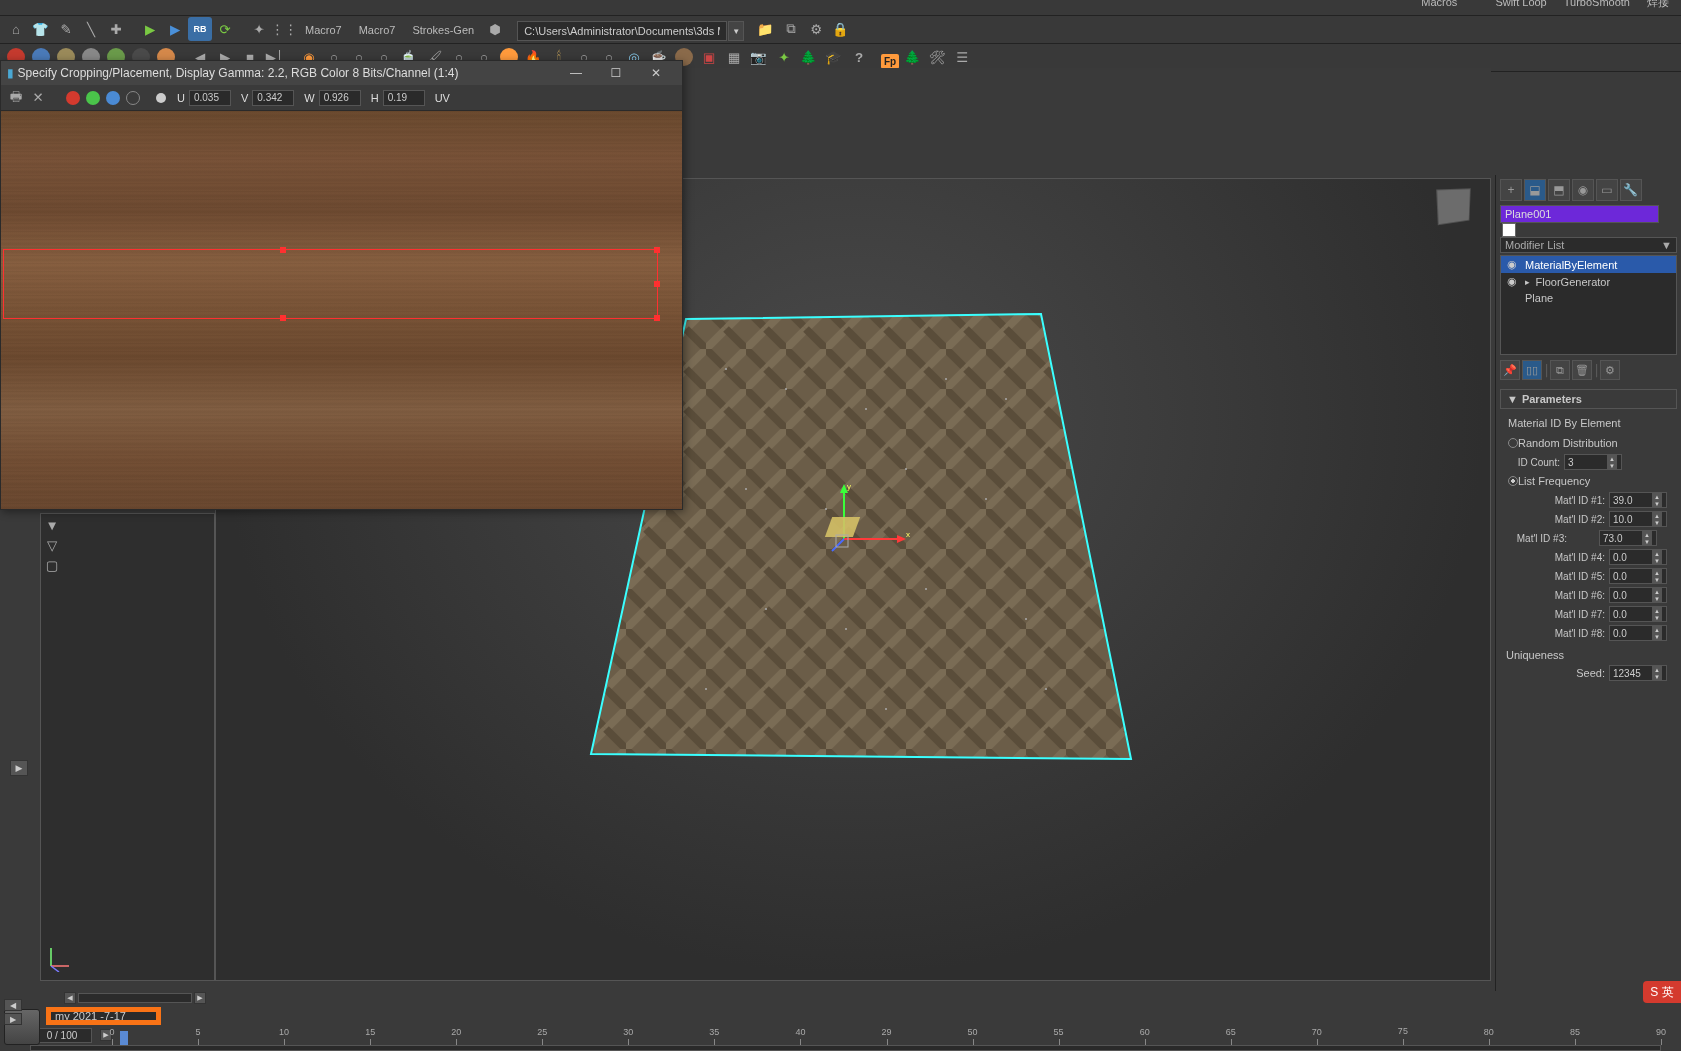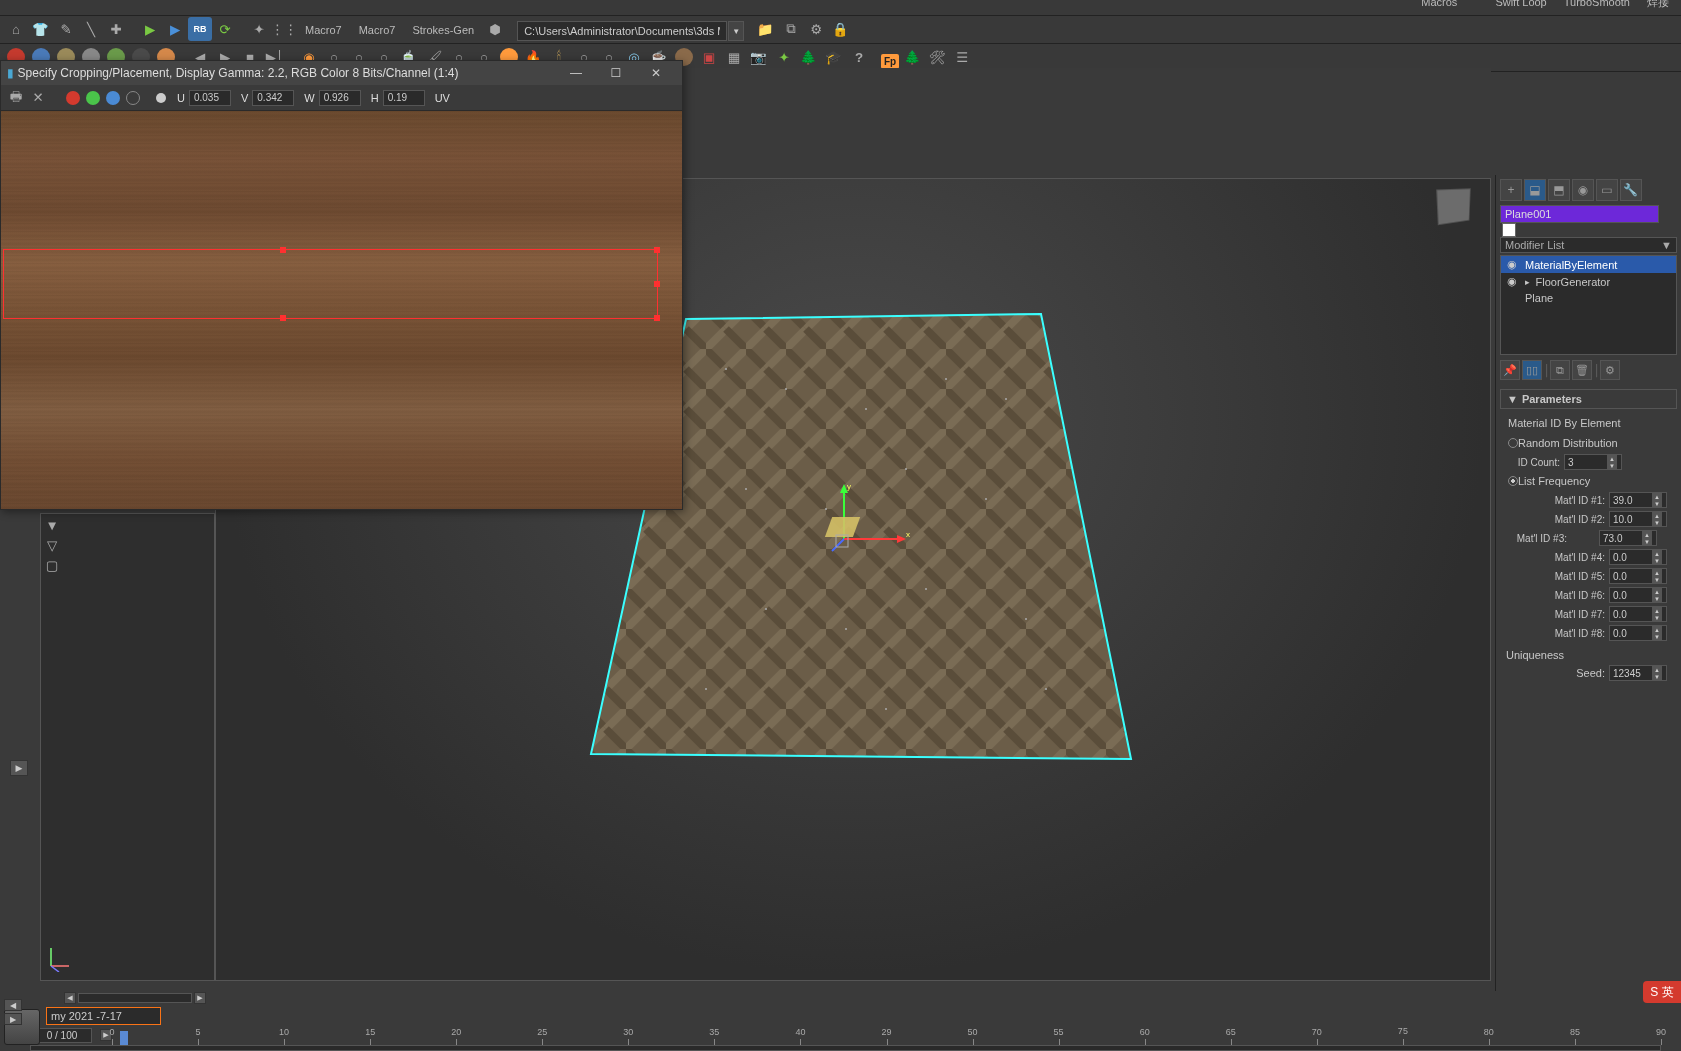--- a/index.html
+++ b/index.html
@@ -73,21 +73,21 @@
 .spinner-btn { height: 7px; background: #555; border: none; font-size: 6px; color: #ccc; line-height: 6px; }
 .radio-row { display: flex; align-items: center; padding: 2px 4px; }
 .radio { width: 10px; height: 10px; border-radius: 50%; border: 1px solid #888; display: inline-block; }
 .radio.checked { background: radial-gradient(circle, #ccc 30%, transparent 35%); }
 
 
 .timeline-area { position: absolute; left: 0; bottom: 0; right: 0; height: 60px; background: #3a3a3a; }
 .time-scroll { display: flex; align-items: center; height: 14px; padding: 0 4px; margin-left: 60px; width: 150px; gap: 2px; }
 .scroll-btn { width: 12px; height: 12px; background: #555; border: 1px solid #333; font-size: 7px; color: #ccc; display: flex; align-items: center; justify-content: center; }
 .scroll-track { flex: 1; height: 10px; background: #2b2b2b; border: 1px solid #555; }
-.name-field { background: #2b2b2b; border: 1px solid #f97316; color: #ccc; padding: 2px 4px; font-size: 11px; width: 115px; height: 18px; margin-left: 46px; margin-top: 2px; }
+.name-field { background: #2b2b2b; border: 5px solid #f97316; color: #ccc; padding: 2px 4px; font-size: 11px; width: 115px; height: 18px; margin-left: 46px; margin-top: 2px; }
 .time-ruler-row { display: flex; align-items: center; height: 16px; margin-top: 2px; }
 .frame-box { background: #2b2b2b; border: 1px solid #555; color: #ccc; padding: 1px 6px; font-size: 10px; width: 60px; margin: 0 8px; text-align: center; }
 .ruler { flex: 1; height: 20px; position: relative; background: #3a3a3a; margin-right: 20px; }
 .ruler-tick { position: absolute; bottom: 0; width: 1px; height: 6px; background: #888; }
 .ruler-label { position: absolute; bottom: 8px; font-size: 9px; color: #aaa; transform: translateX(-50%); }
 .slider-thumb { position: absolute; left: 0.5%; bottom: 0; width: 8px; height: 14px; background: #5a8ad4; }
 .key-slot { height: 6px; background: #2a2a2a; border: 1px solid #555; margin: 2px 20px 0 30px; }
 .key-btns { position: absolute; left: 4px; bottom: 26px; width: 20px; display: flex; flex-direction: column; gap: 2px; }
 .key-btn { width: 18px; height: 12px; background: #555; border: 1px solid #333; font-size: 8px; color: #ccc; }
 .big-key { position: absolute; left: 4px; bottom: 6px; width: 36px; height: 36px; background: linear-gradient(#666,#444); border: 1px solid #222; border-radius: 3px; }

